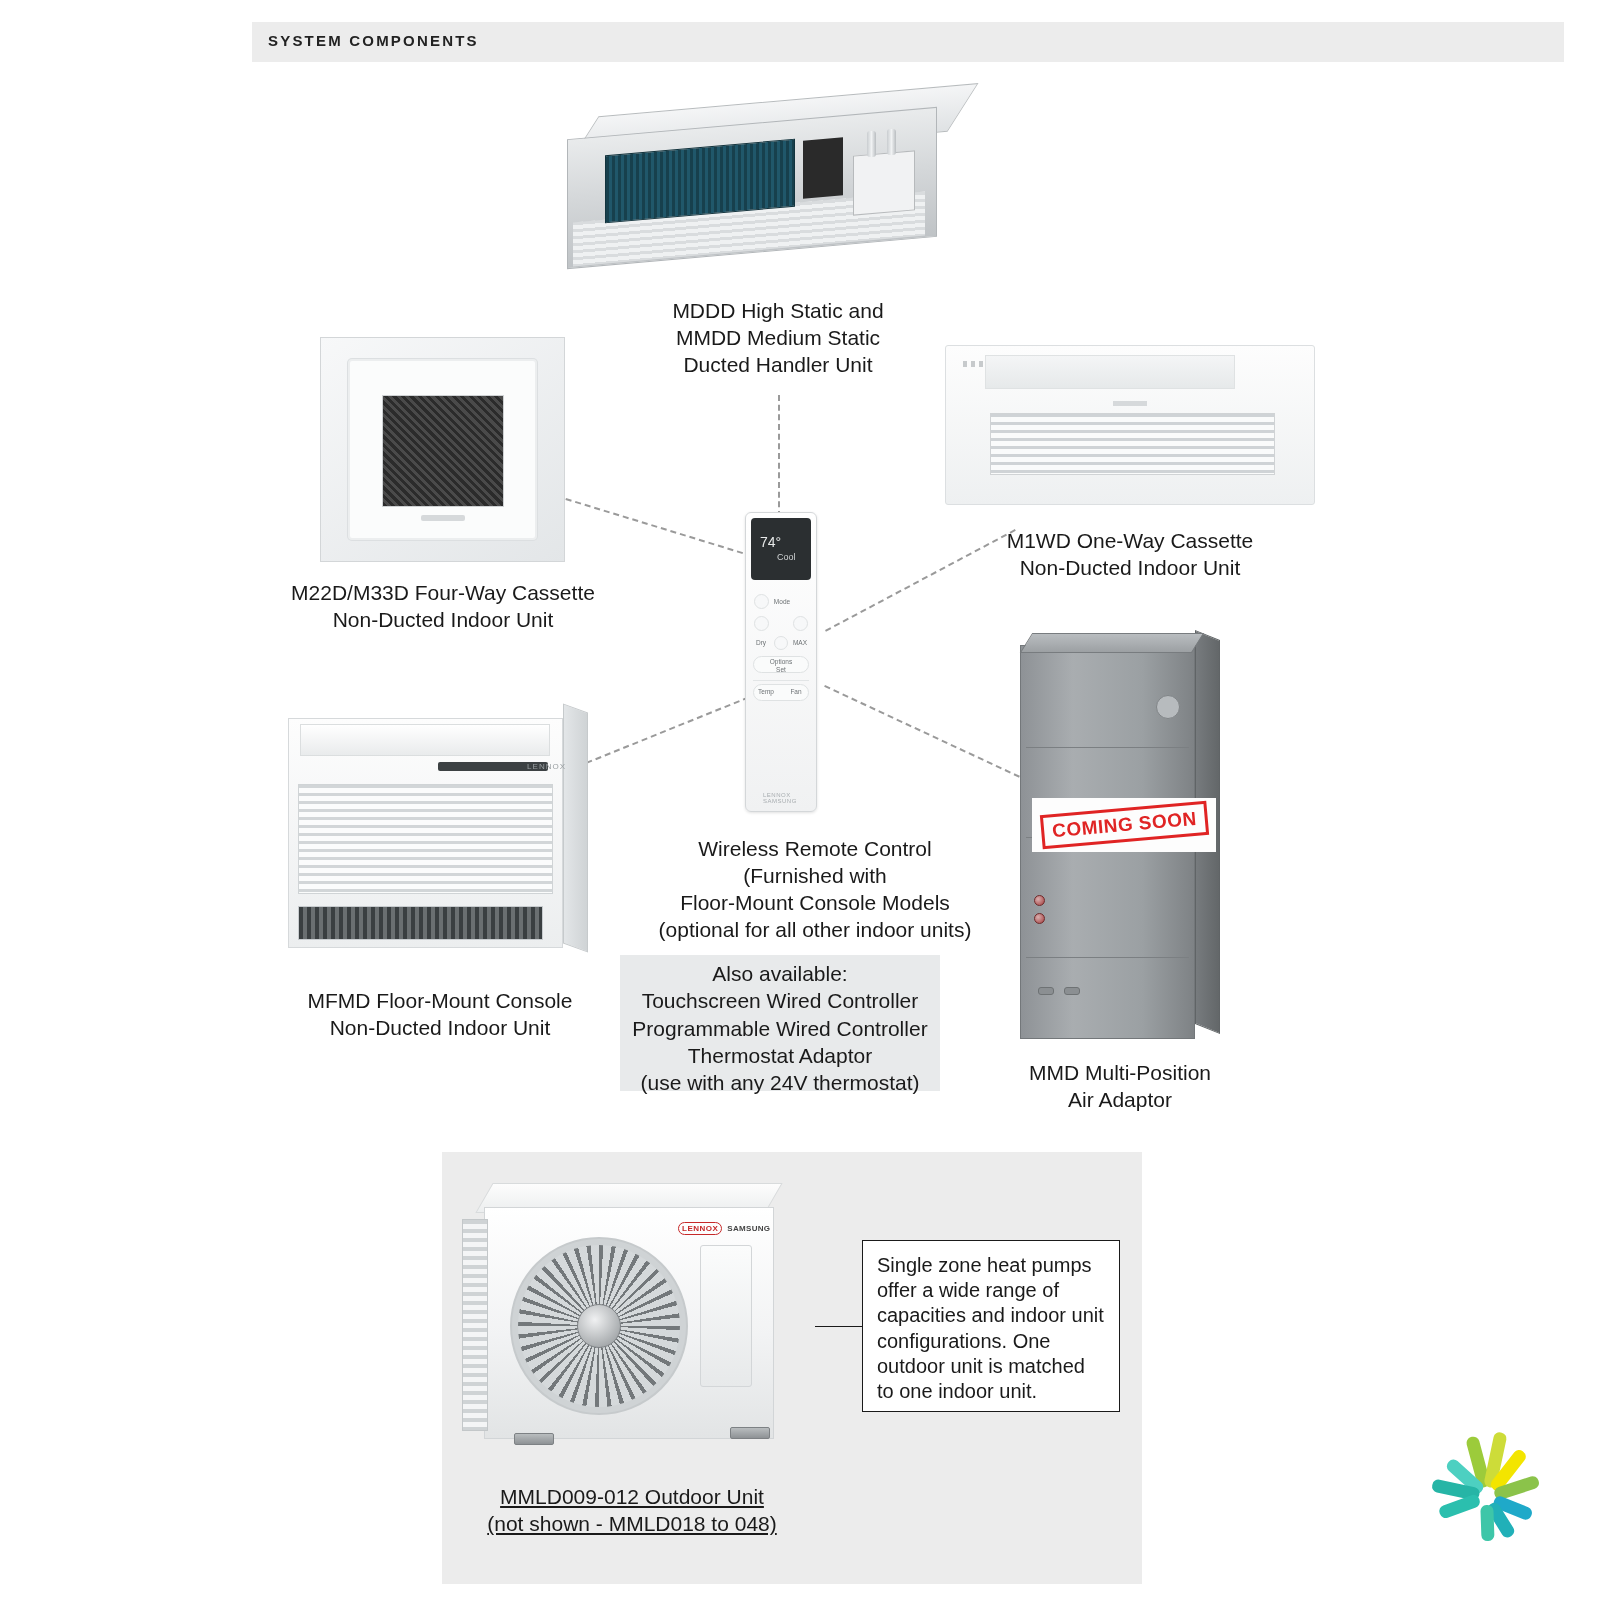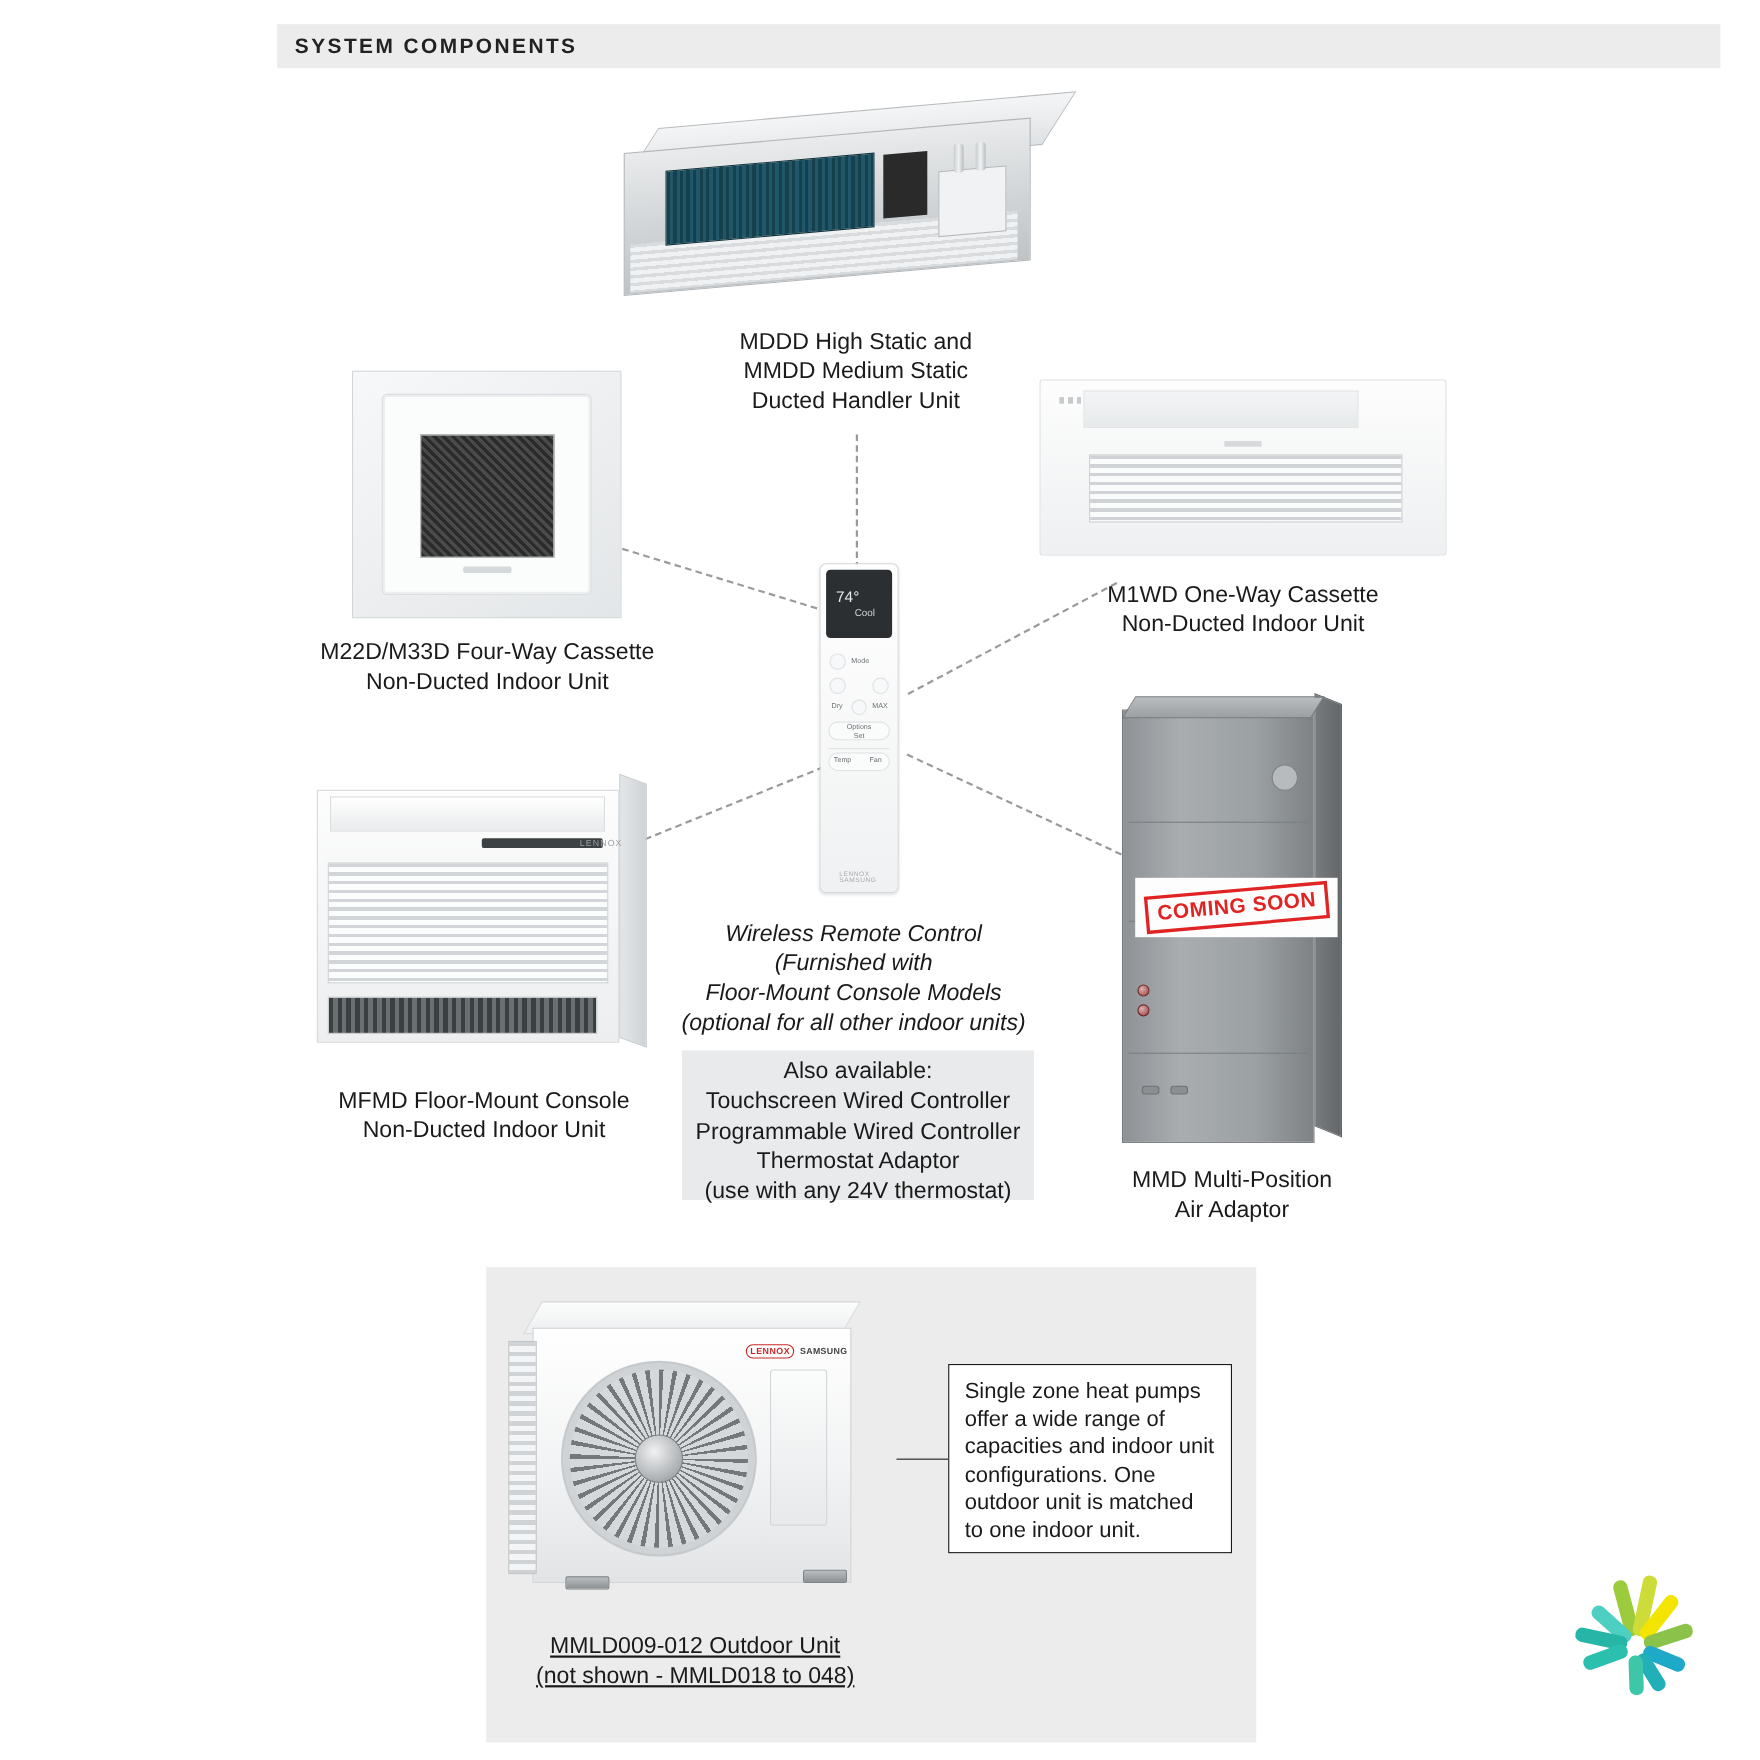--- a/index.html
+++ b/index.html
@@ -20,21 +20,21 @@
     left: 252px;
     top: 22px;
     width: 1312px;
     height: 40px;
     background: #ececec;
   }
   .header-title {
     position: absolute;
     left: 16px;
     top: 10px;
-    font-size: 19px;
+    font-size: 15px;
     font-weight: bold;
     letter-spacing: 2.2px;
     color: #222;
   }
 
   
   .caption {
     position: absolute;
     text-align: center;
     font-size: 21px;
@@ -501,21 +501,21 @@
   <div class="lbl" style="left:18px; top:146px; width:36px;">Options</div>
   <div class="lbl" style="left:18px; top:154px; width:36px;">Set</div>
 
   <div class="bar" style="top:168px;"></div>
   <div class="oval" style="top:172px;"></div>
   <div class="lbl" style="left:8px; top:176px; width:26px;">Temp</div>
   <div class="lbl" style="left:38px; top:176px; width:26px;">Fan</div>
 
   <div class="foot">LENNOX  SAMSUNG</div>
 </div>
-<div class="caption" style="left:605px; top:836px; width:342px;font-style:italic;">Wireless Remote Control
+<div class="caption" style="left:644px; top:836px; width:342px;">Wireless Remote Control
 (Furnished with
 Floor-Mount Console Models
 (optional for all other indoor units)</div>
 
 <div class="also-box"></div>
 <div class="also-text">Also available:
 Touchscreen Wired Controller
 Programmable Wired Controller
 Thermostat Adaptor
 (use with any 24V thermostat)</div>

